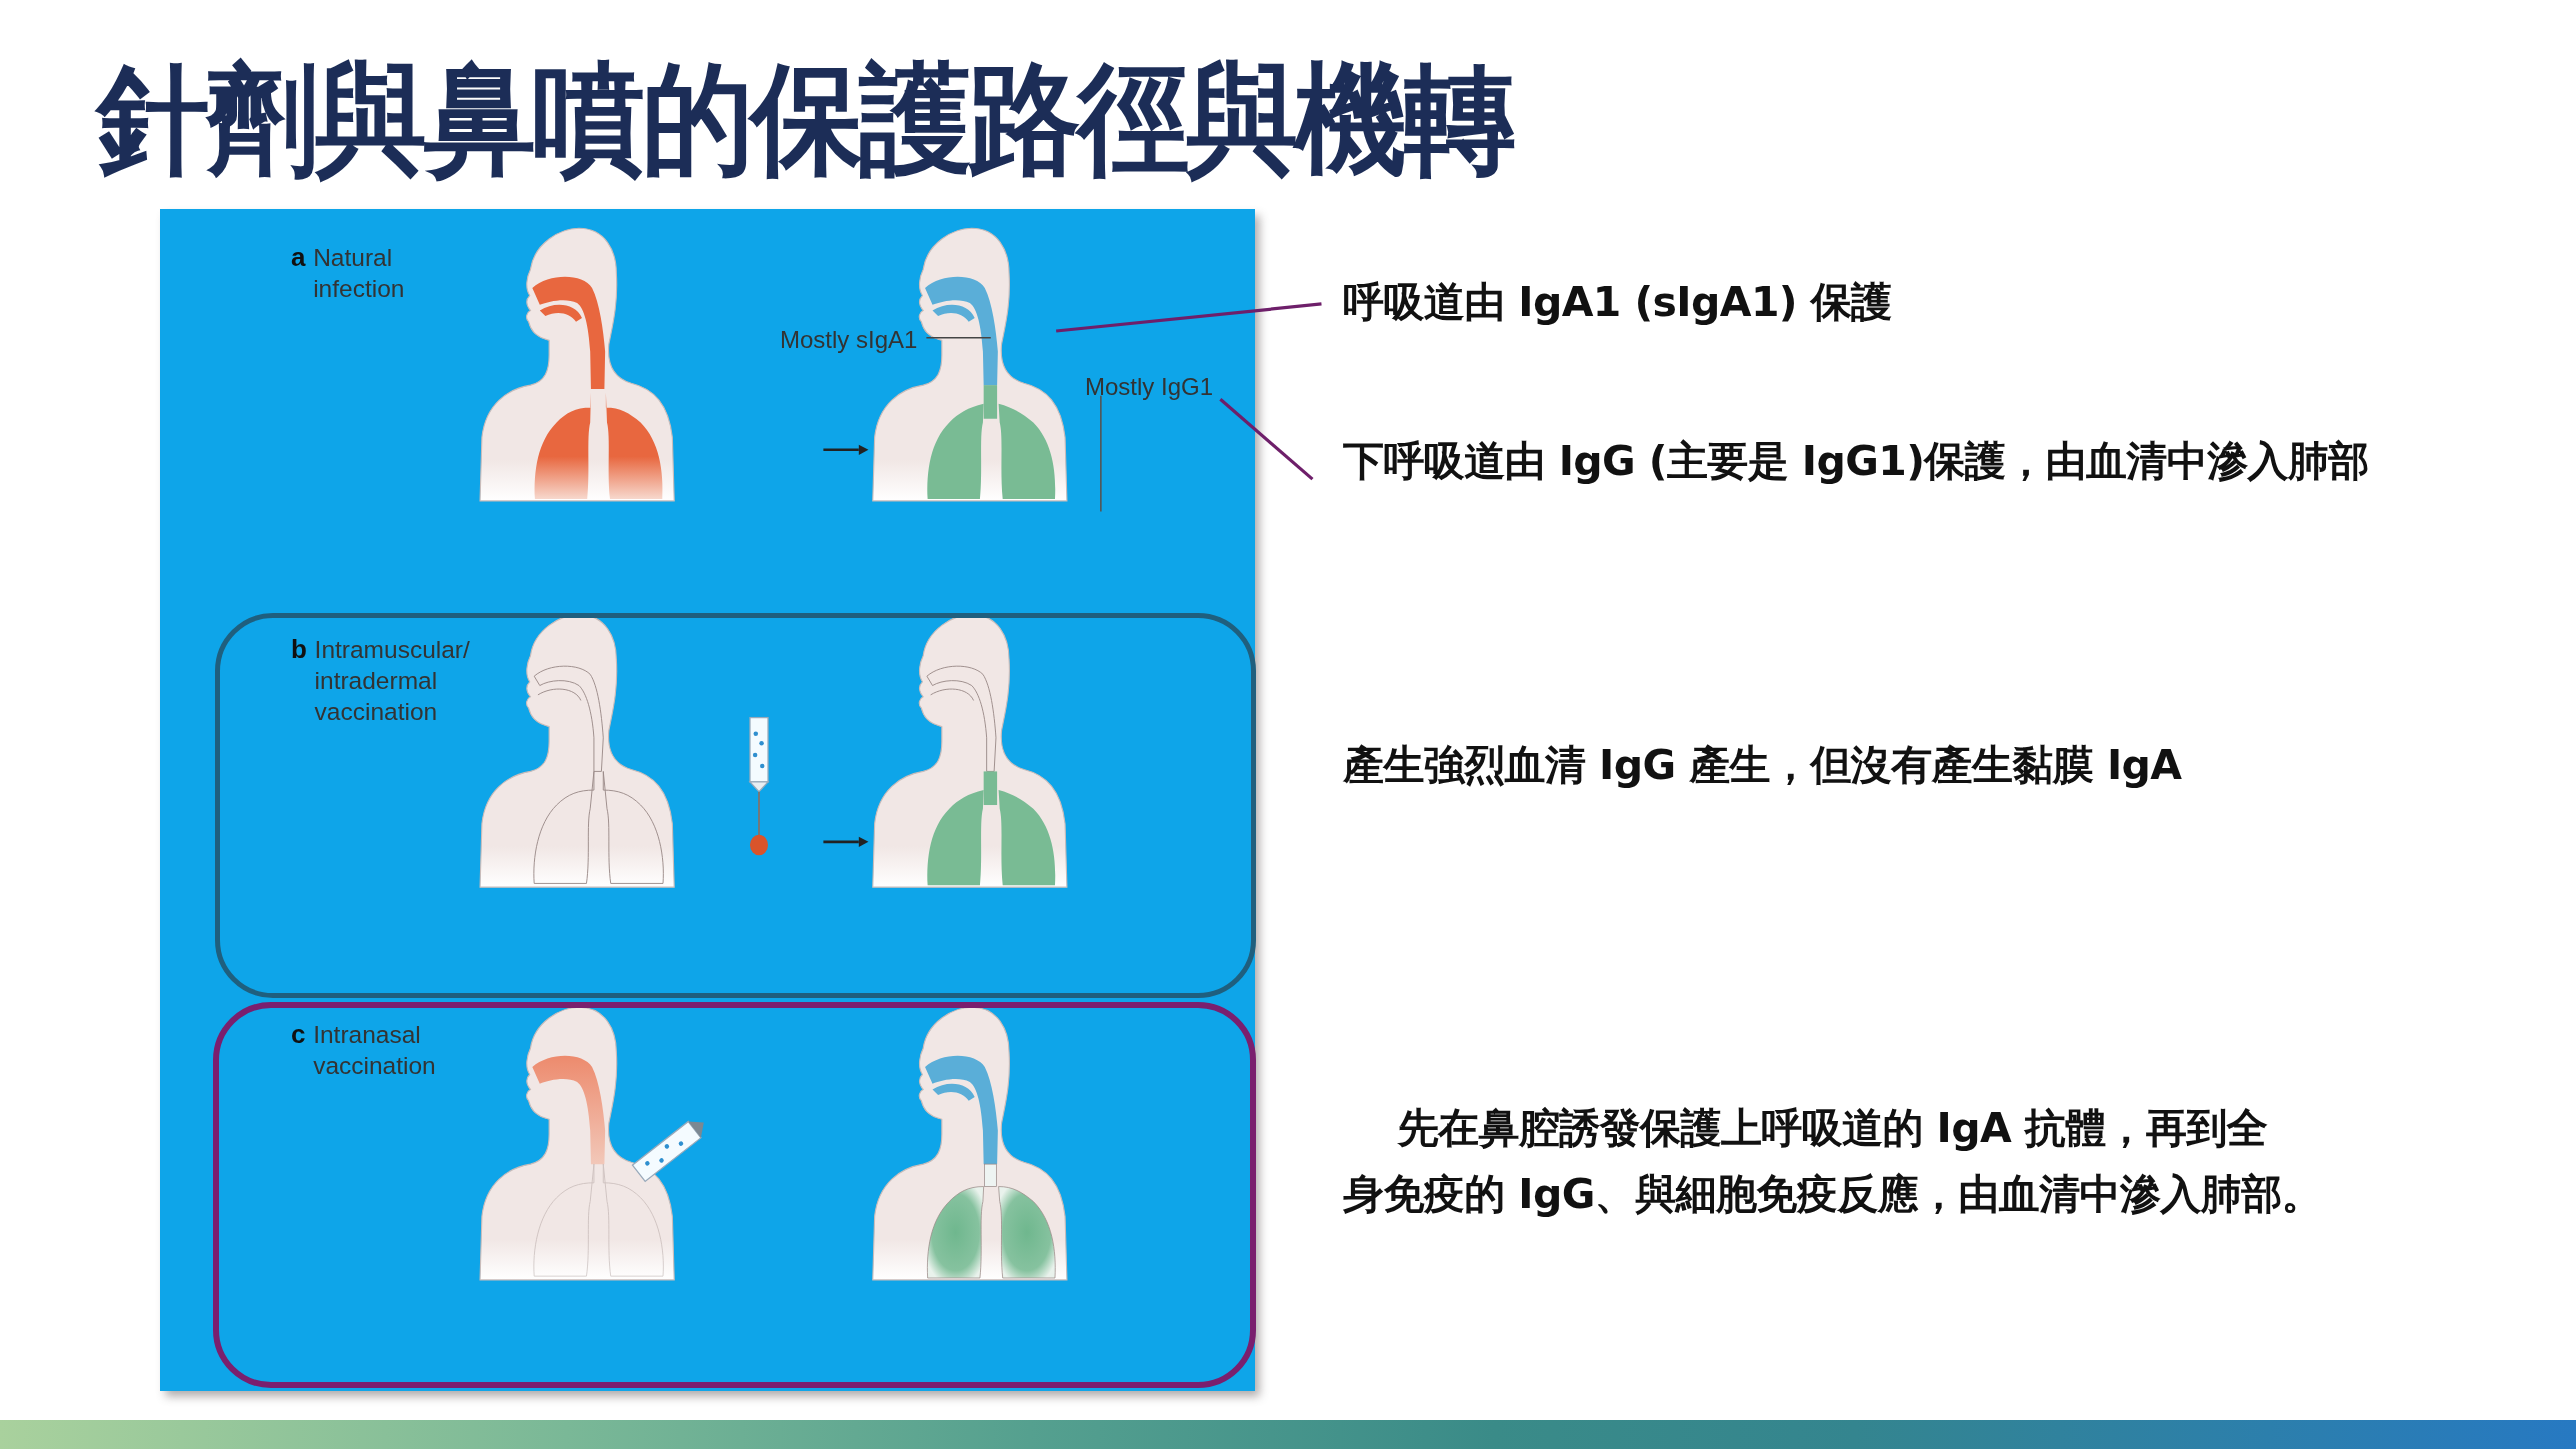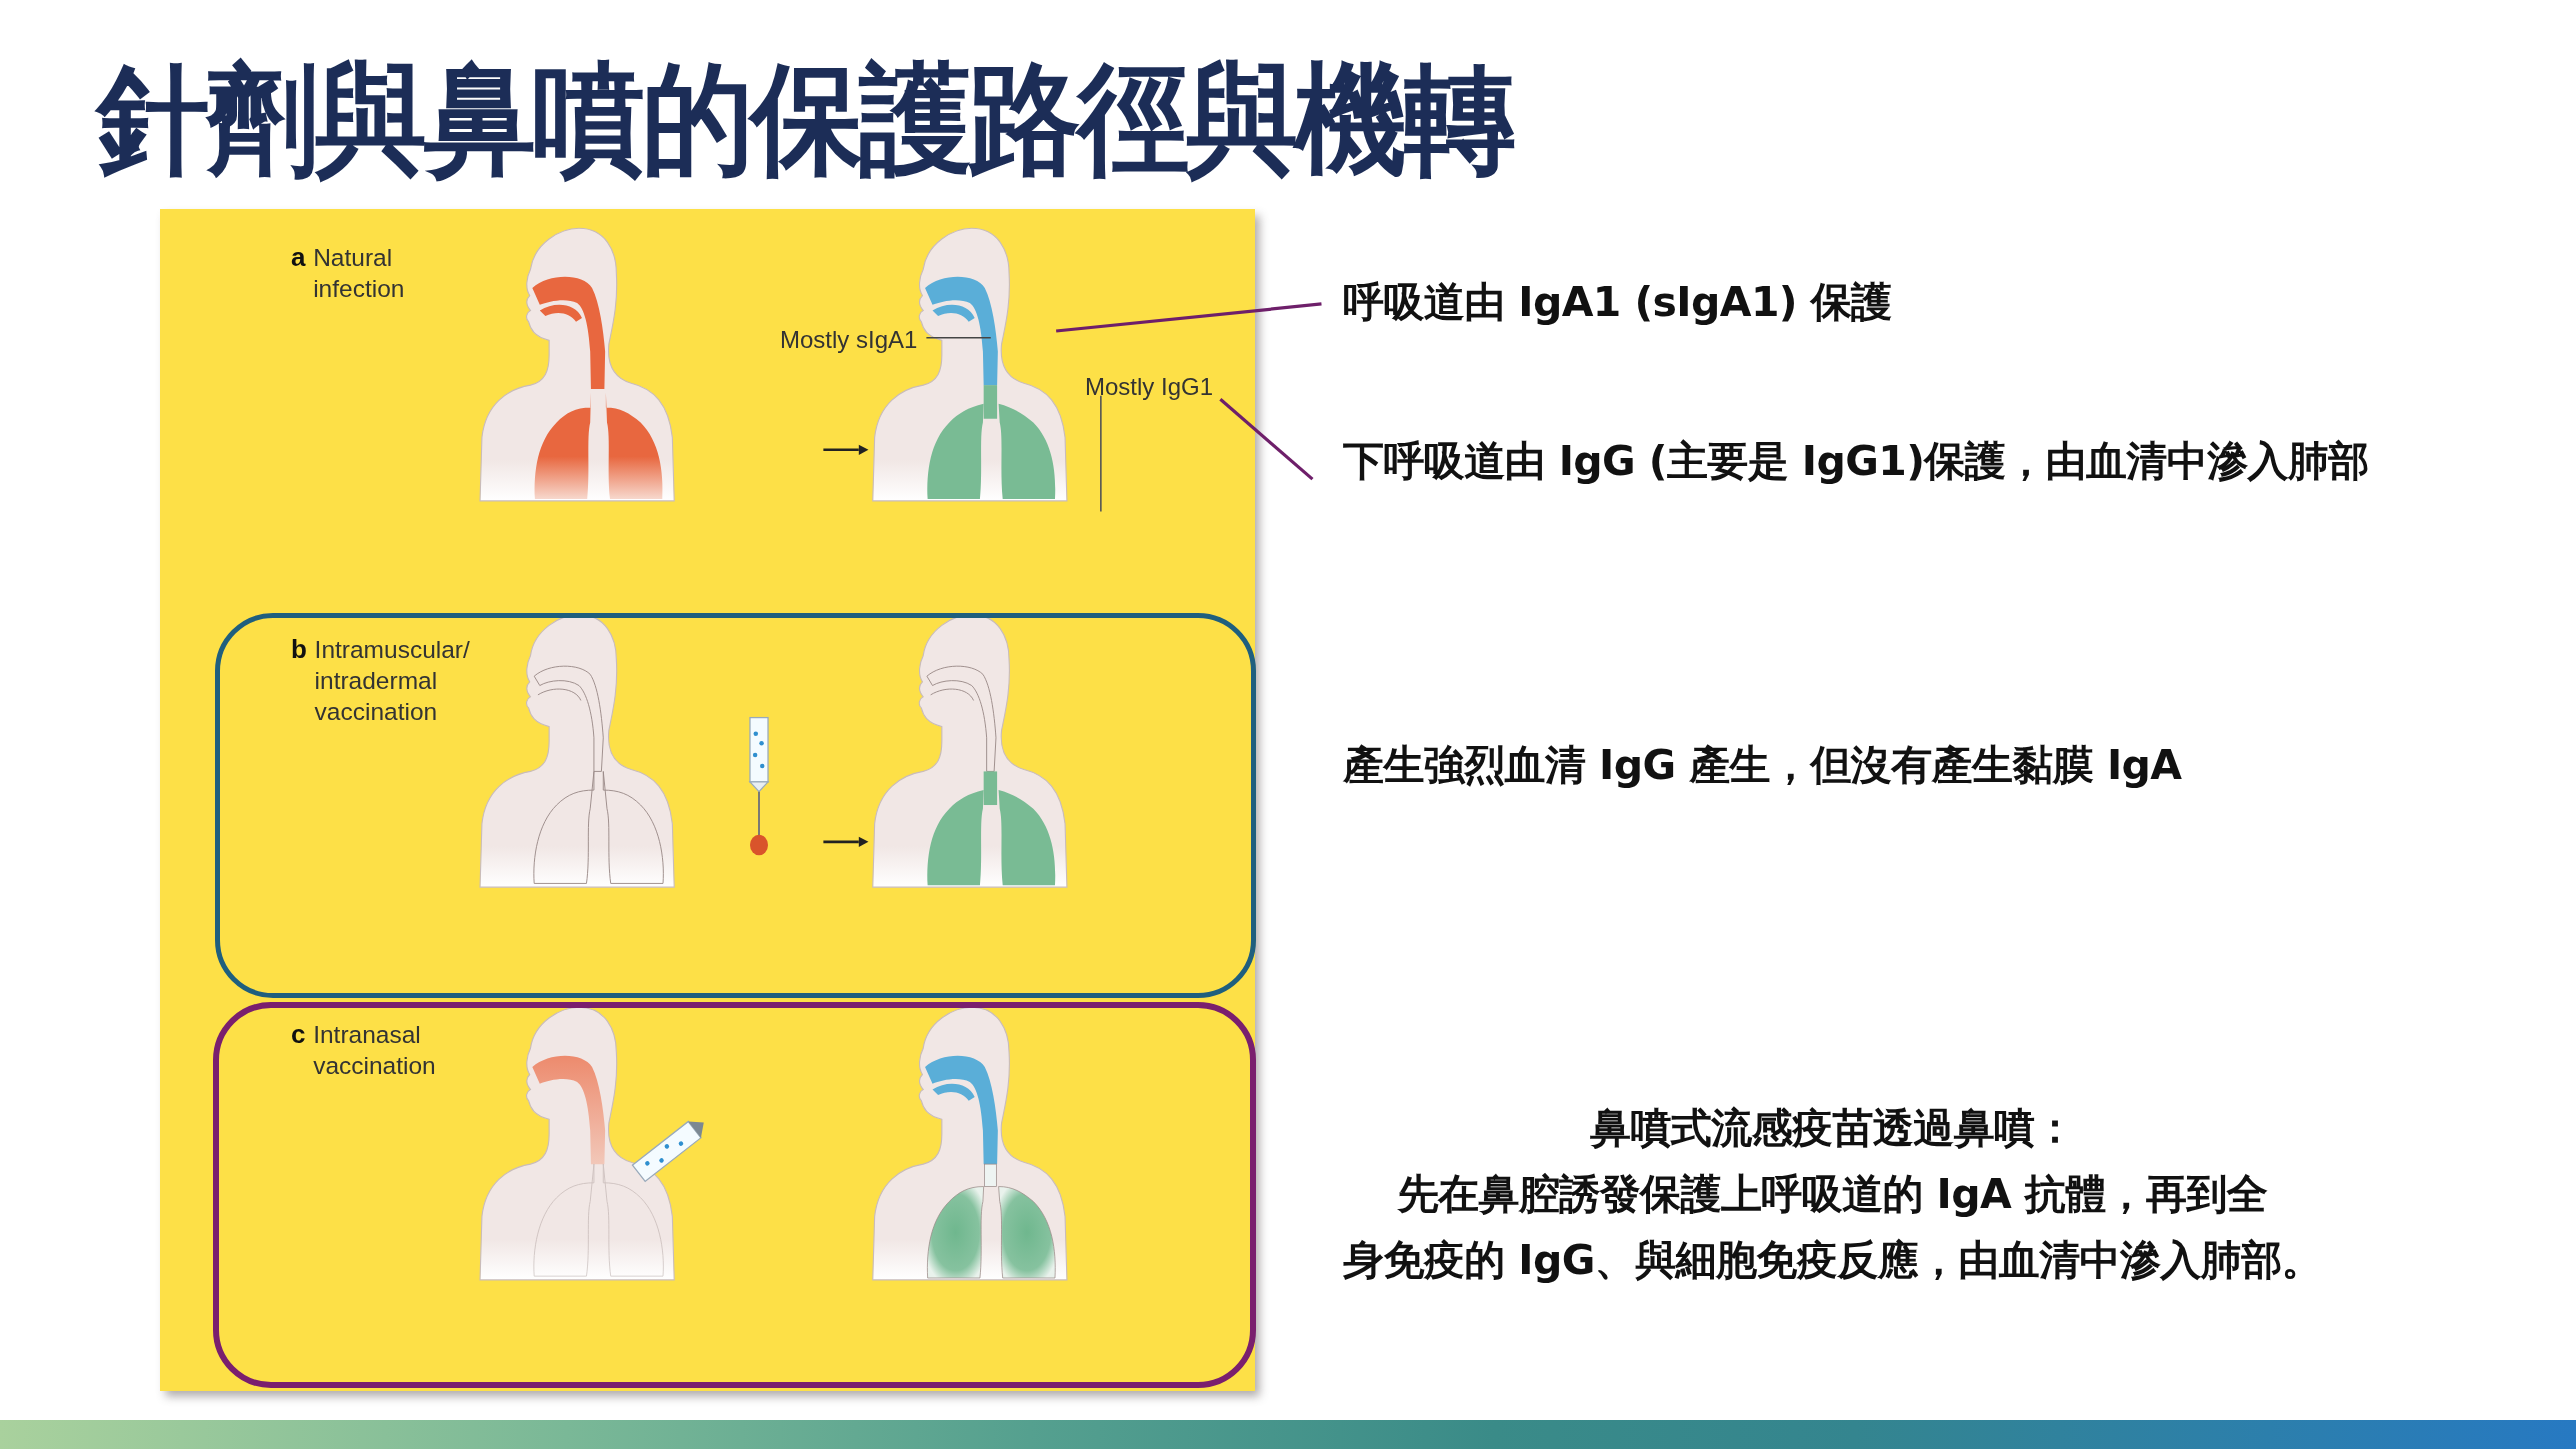--- a/index.html
+++ b/index.html
@@ -9,21 +9,21 @@
     font-family:"DejaVu Sans","Liberation Sans",sans-serif;
   }
   .title {
     position:absolute; left:97px; top:50px;
     font-size:121px; font-weight:bold; color:#1c2d57;
     letter-spacing:-3.9px; line-height:1.15; white-space:nowrap;
     transform:scaleX(0.93); transform-origin:left top;
   }
   .figure {
     position:absolute; left:160px; top:209px; width:1095px; height:1182px;
-    background:#fde047;
+    background:#0ea5e9;
     box-shadow: 5.2px 6.4px 9px rgba(80,70,70,0.45);
   }
   .panel-frame {
     position:absolute; border-radius:58px; box-sizing:border-box;
   }
   .frame-b { left:55px; top:404px; width:1041px; height:385px; border:5.2px solid #1f5f7e; }
   .frame-c { left:53px; top:793px; width:1043px; height:386px; border:6.4px solid #7a1f6e; }
   .panel-label {
     position:absolute; font-family:"Liberation Sans",sans-serif; font-size:24.5px;
     color:#333; line-height:31px;
@@ -188,19 +188,18 @@
 <div class="note" style="top:269px;">
   <div>呼吸道由 IgA1 (sIgA1) 保護</div>
 </div>
 <div class="note" style="top:428px;">
   <div>下呼吸道由 IgG (主要是 IgG1)保護，由血清中滲入肺部</div>
 </div>
 <div class="note" style="top:732px;">
   <div>產生強烈血清 IgG 產生，但沒有產生黏膜 IgA</div>
 </div>
 <div class="note" style="top:1095px;">
-  <div>鼻噴式流感疫苗透過鼻噴：</div>
   <div>先在鼻腔誘發保護上呼吸道的 IgA 抗體，再到全</div>
   <div>身免疫的 IgG、與細胞免疫反應，由血清中滲入肺部。</div>
 </div>
 
 <div class="footer-bar"></div>
 
 
 </body></html>

